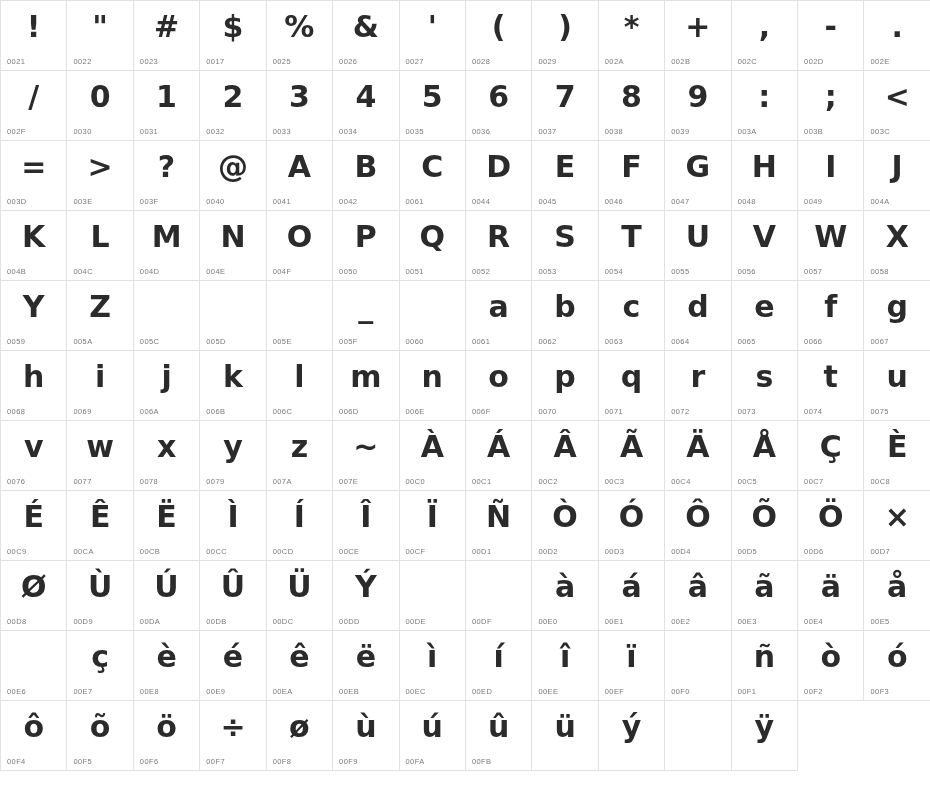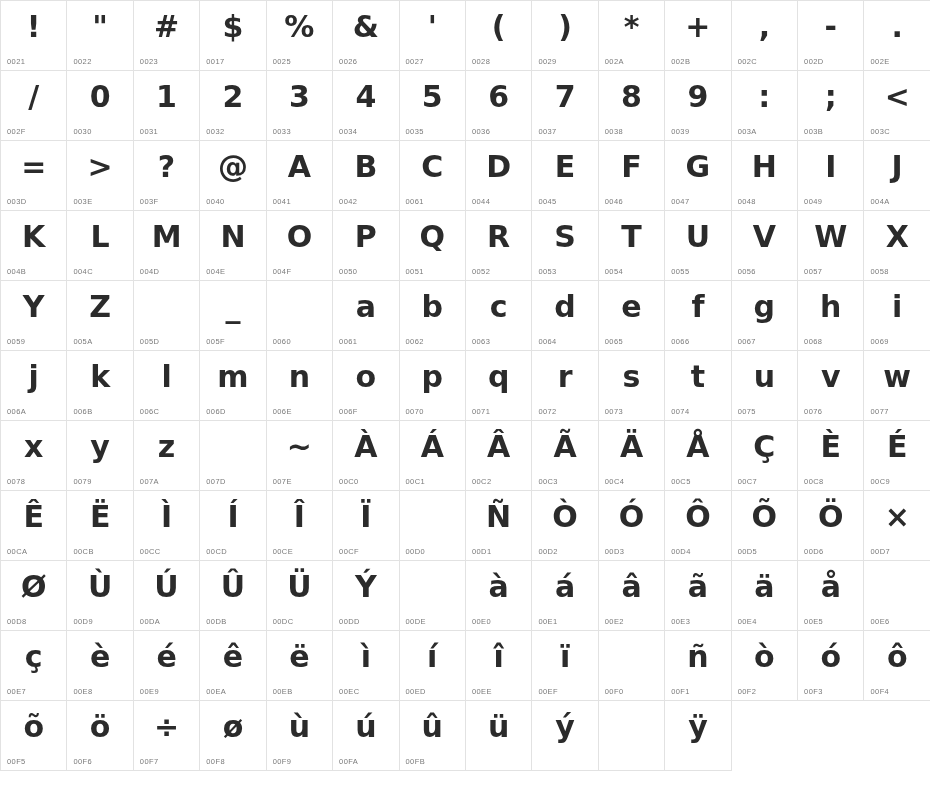--- a/index.html
+++ b/index.html
@@ -286,21 +286,29 @@
     <div class="cell">
       <div class="glyph">Y</div>
       <div class="code">0059</div>
     </div>
     <div class="cell">
       <div class="glyph">Z</div>
       <div class="code">005A</div>
     </div>
     <div class="cell empty">
       <div class="glyph"></div>
+      <div class="code">005C</div>
+    </div>
+    <div class="cell empty">
+      <div class="glyph"></div>
       <div class="code">005D</div>
+    </div>
+    <div class="cell empty">
+      <div class="glyph"></div>
+      <div class="code">005E</div>
     </div>
     <div class="cell">
       <div class="glyph">_</div>
       <div class="code">005F</div>
     </div>
     <div class="cell empty">
       <div class="glyph"></div>
       <div class="code">0060</div>
     </div>
     <div class="cell">
@@ -400,24 +408,20 @@
       <div class="code">0078</div>
     </div>
     <div class="cell">
       <div class="glyph">y</div>
       <div class="code">0079</div>
     </div>
     <div class="cell">
       <div class="glyph">z</div>
       <div class="code">007A</div>
     </div>
-    <div class="cell empty">
-      <div class="glyph"></div>
-      <div class="code">007D</div>
-    </div>
     <div class="cell">
       <div class="glyph">~</div>
       <div class="code">007E</div>
     </div>
     <div class="cell">
       <div class="glyph">À</div>
       <div class="code">00C0</div>
     </div>
     <div class="cell">
       <div class="glyph">Á</div>
@@ -468,24 +472,20 @@
       <div class="code">00CD</div>
     </div>
     <div class="cell">
       <div class="glyph">Î</div>
       <div class="code">00CE</div>
     </div>
     <div class="cell">
       <div class="glyph">Ï</div>
       <div class="code">00CF</div>
     </div>
-    <div class="cell empty">
-      <div class="glyph"></div>
-      <div class="code">00D0</div>
-    </div>
     <div class="cell">
       <div class="glyph">Ñ</div>
       <div class="code">00D1</div>
     </div>
     <div class="cell">
       <div class="glyph">Ò</div>
       <div class="code">00D2</div>
     </div>
     <div class="cell">
       <div class="glyph">Ó</div>
@@ -527,20 +527,24 @@
       <div class="glyph">Ü</div>
       <div class="code">00DC</div>
     </div>
     <div class="cell">
       <div class="glyph">Ý</div>
       <div class="code">00DD</div>
     </div>
     <div class="cell empty">
       <div class="glyph"></div>
       <div class="code">00DE</div>
+    </div>
+    <div class="cell empty">
+      <div class="glyph"></div>
+      <div class="code">00DF</div>
     </div>
     <div class="cell">
       <div class="glyph">à</div>
       <div class="code">00E0</div>
     </div>
     <div class="cell">
       <div class="glyph">á</div>
       <div class="code">00E1</div>
     </div>
     <div class="cell">

